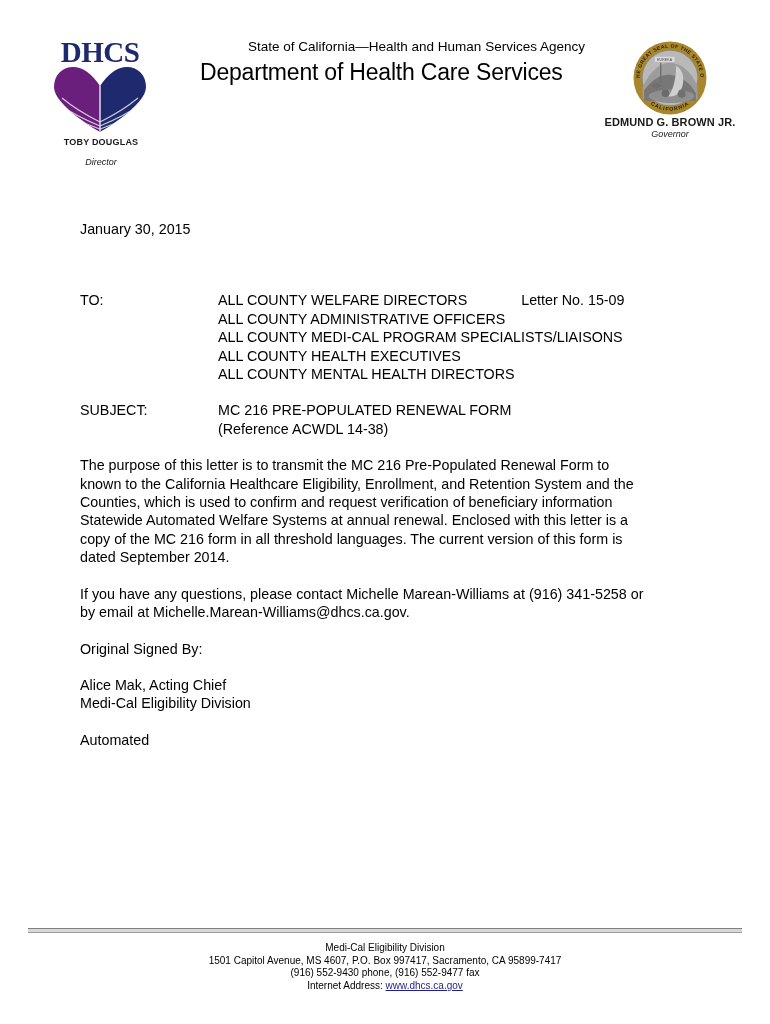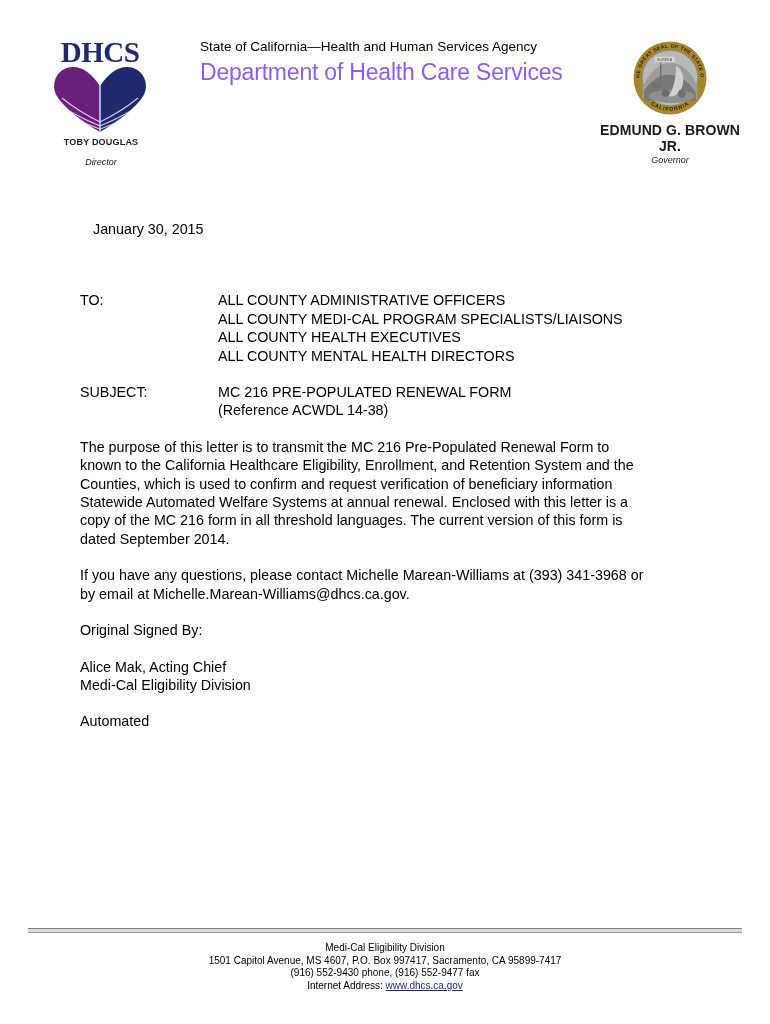--- a/index.html
+++ b/index.html
@@ -73,66 +73,67 @@
   .agency-block {
     position: absolute;
     left: 200px;
     top: 38px;
     width: 420px;
   }
   .agency-line {
     font-size: 13.5px;
     line-height: 17px;
     color: #000;
+    margin-left: 48px;
   }
   .dept-line {
     font-size: 23px;
     line-height: 30px;
     margin-top: 2px;
-    color: #8b5cf6;
+    color: #000000;
     letter-spacing: -0.2px;
   }
 
   .seal-block {
     position: absolute;
     left: 600px;
     top: 40px;
     width: 140px;
     text-align: center;
   }
   .seal-img {
     width: 76px;
     height: 76px;
     margin: 0 auto;
     display: block;
   }
   .gov-name {
-    font-size: 14px;
+    font-size: 11px;
     font-weight: bold;
-    margin-top: 6px;
+    margin-top: 0;
     color: #1a1a1a;
     letter-spacing: 0.1px;
   }
   .gov-role {
     font-size: 9px;
     font-style: italic;
     color: #1a1a1a;
     margin-top: 1px;
   }
 
   
   .letter-body {
     position: absolute;
     left: 80px;
     top: 220px;
     width: 610px;
     font-size: 14.3px;
     line-height: 18.4px;
   }
-  .date-line { margin: 0 0 0 13px; }
+  .date-line { margin: 0 0 0 0; }
 
   .block-gap-lg { height: 53px; }
   .block-gap-md { height: 18px; }
 
   .labeled-row {
     display: flex;
     align-items: flex-start;
   }
   .row-label {
     width: 138px;
@@ -249,20 +250,21 @@
 
 <div class="letter-body">
 
   <div class="date-line">January 30, 2015</div>
 
   <div class="block-gap-lg"></div>
 
   <div class="labeled-row">
     <div class="row-label">TO:</div>
     <div class="row-values">
+      <span class="recip-line"><span>ALL COUNTY WELFARE DIRECTORS</span><span class="letter-no">Letter No. 15-09</span></span>
       <span class="recip-line">ALL COUNTY ADMINISTRATIVE OFFICERS</span>
       <span class="recip-line">ALL COUNTY MEDI-CAL PROGRAM SPECIALISTS/LIAISONS</span>
       <span class="recip-line">ALL COUNTY HEALTH EXECUTIVES</span>
       <span class="recip-line">ALL COUNTY MENTAL HEALTH DIRECTORS</span>
     </div>
   </div>
 
   <div class="block-gap-md"></div>
 
   <div class="labeled-row">
@@ -280,21 +282,21 @@
     <span class="para-line">known to the California Healthcare Eligibility, Enrollment, and Retention System and the</span>
     <span class="para-line">Counties, which is used to confirm and request verification of beneficiary information</span>
     <span class="para-line">Statewide Automated Welfare Systems at annual renewal.  Enclosed with this letter is a</span>
     <span class="para-line">copy of the MC 216 form in all threshold languages.  The current version of this form is</span>
     <span class="para-line">dated September 2014.</span>
   </div>
 
   <div class="block-gap-md"></div>
 
   <div class="para">
-    <span class="para-line">If you have any questions, please contact Michelle Marean-Williams at (393) 341-3968 or</span>
+    <span class="para-line">If you have any questions, please contact Michelle Marean-Williams at (916) 341-5258 or</span>
     <span class="para-line">by email at Michelle.Marean-Williams@dhcs.ca.gov.</span>
   </div>
 
   <div class="block-gap-md"></div>
 
   <div class="para">Original Signed By:</div>
 
   <div class="block-gap-md"></div>
 
   <div class="para">

